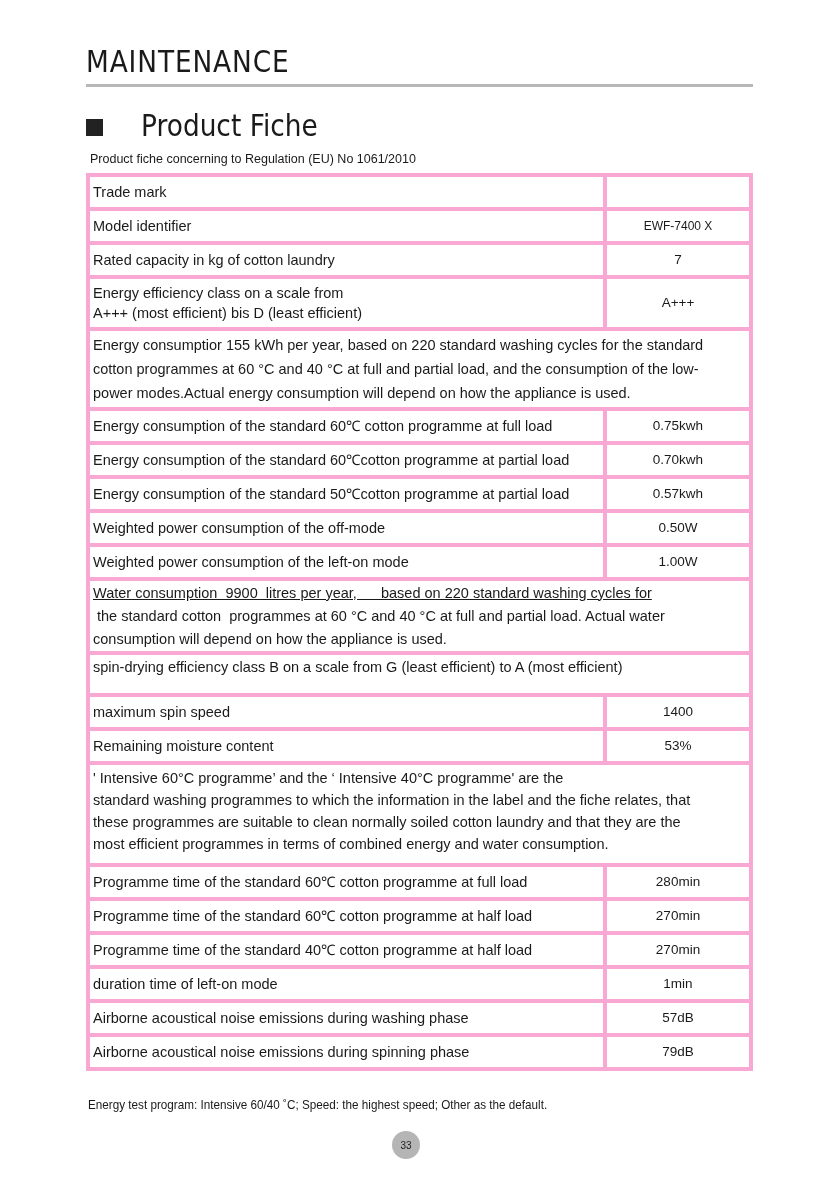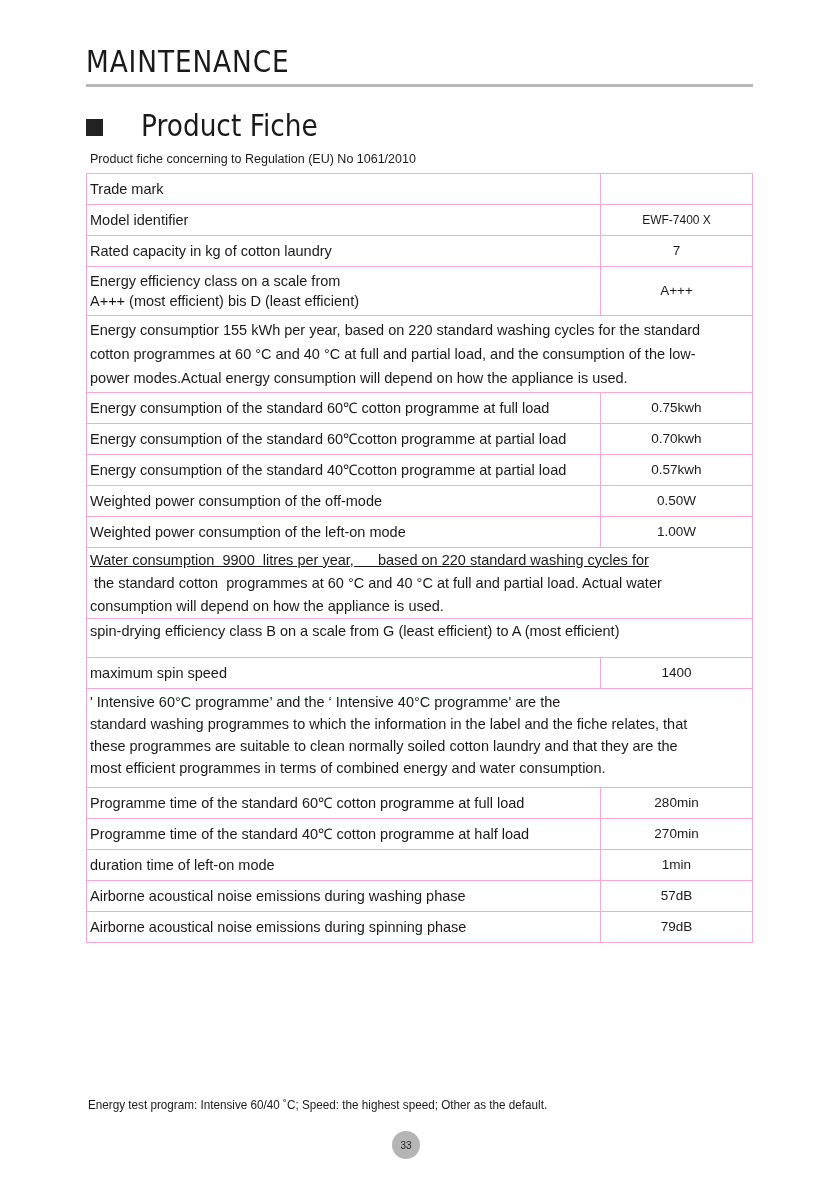--- a/index.html
+++ b/index.html
@@ -28,21 +28,21 @@
       transform: scaleX(0.88); transform-origin: left; color: #1a1a1a;
     }
     .regulation {
       position: absolute; left: 90px; top: 152px; font-size: 12.5px;
     }
     table.fiche {
       position: absolute; left: 86px; top: 173px; width: 667px;
       border-collapse: collapse; font-size: 14.5px;
     }
     table.fiche td {
-      border: 1px solid #f9a8d4; padding: 0 3px; vertical-align: middle;
+      border: 4px solid #f9a8d4; padding: 0 3px; vertical-align: middle;
       line-height: 20px;
     }
     table.fiche td.label { width: 507px; }
     table.fiche td.value { text-align: center; font-size: 13.5px; }
     table.fiche td.value.small { font-size: 12px; }
     table.fiche td.full { line-height: 24px; }
     .r34 td { height: 30px; }
     .footnote {
       position: absolute; left: 88px; top: 1097px; font-size: 13px;
       transform: scaleX(0.9); transform-origin: left;
@@ -96,21 +96,21 @@
   </tr>
   <tr class="r34">
     <td class="label">Energy consumption of the standard 60℃ cotton programme at full load</td>
     <td class="value">0.75kwh</td>
   </tr>
   <tr class="r34">
     <td class="label">Energy consumption of the standard 60℃cotton programme at partial load</td>
     <td class="value">0.70kwh</td>
   </tr>
   <tr class="r34">
-    <td class="label">Energy consumption of the standard 40℃cotton programme at partial load</td>
+    <td class="label">Energy consumption of the standard 50℃cotton programme at partial load</td>
     <td class="value">0.57kwh</td>
   </tr>
   <tr class="r34">
     <td class="label">Weighted power consumption of the off-mode</td>
     <td class="value">0.50W</td>
   </tr>
   <tr class="r34">
     <td class="label">Weighted power consumption of the left-on mode</td>
     <td class="value">1.00W</td>
   </tr>
@@ -123,31 +123,39 @@
   </tr>
   <tr>
     <td colspan="2" style="height:36px; vertical-align:top; padding-top:2px;">
       <div>spin-drying efficiency class B on a scale from G (least efficient) to A (most efficient)</div>
     </td>
   </tr>
   <tr class="r34">
     <td class="label">maximum spin speed</td>
     <td class="value">1400</td>
   </tr>
+  <tr class="r34">
+    <td class="label">Remaining moisture content</td>
+    <td class="value">53%</td>
+  </tr>
   <tr>
     <td colspan="2" style="height:96px; vertical-align:top; padding-top:2px; line-height:22px;">
       <div>' Intensive  60°C programme’ and the ‘ Intensive 40°C programme' are the</div>
       <div>standard washing programmes to which the information in the label and the fiche relates, that</div>
       <div>these programmes are suitable to clean normally soiled cotton laundry and that they are the</div>
       <div>most efficient programmes in terms of combined energy and water consumption.</div>
     </td>
   </tr>
   <tr class="r34">
     <td class="label">Programme time of the standard 60℃ cotton programme at full load</td>
     <td class="value">280min</td>
+  </tr>
+  <tr class="r34">
+    <td class="label">Programme time of the standard 60℃ cotton programme at half load</td>
+    <td class="value">270min</td>
   </tr>
   <tr class="r34">
     <td class="label">Programme time of the standard 40℃ cotton programme at half load</td>
     <td class="value">270min</td>
   </tr>
   <tr class="r34">
     <td class="label">duration time of left-on mode</td>
     <td class="value">1min</td>
   </tr>
   <tr class="r34">

